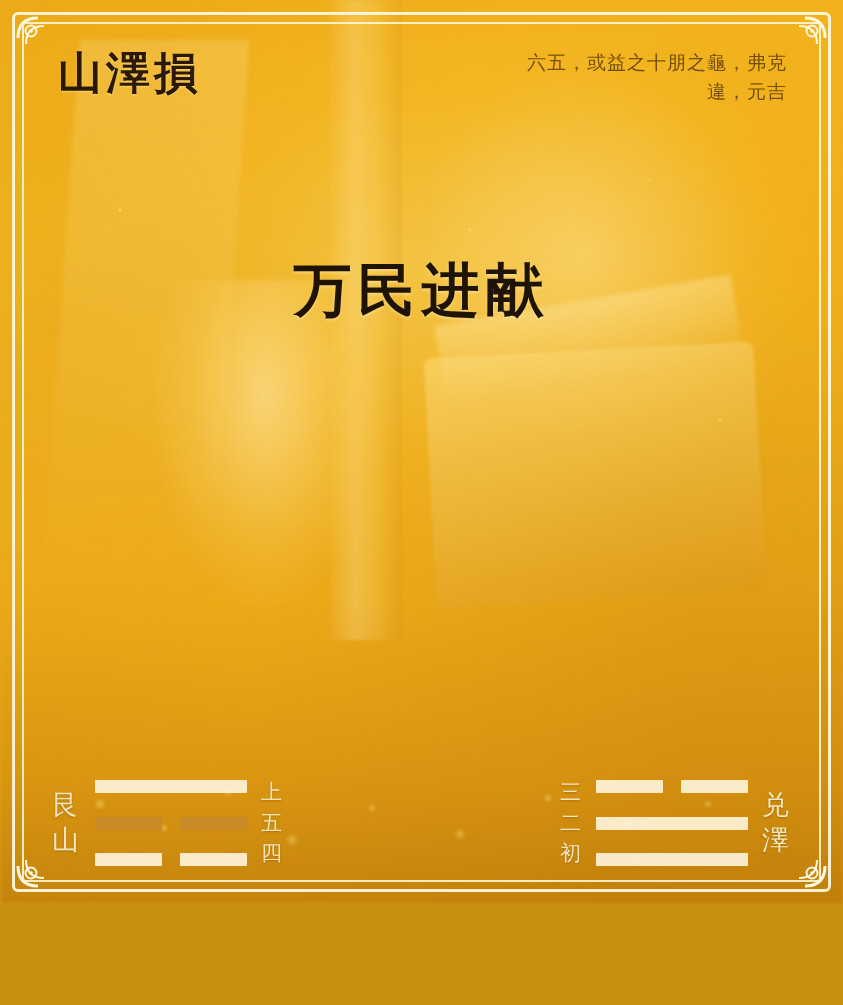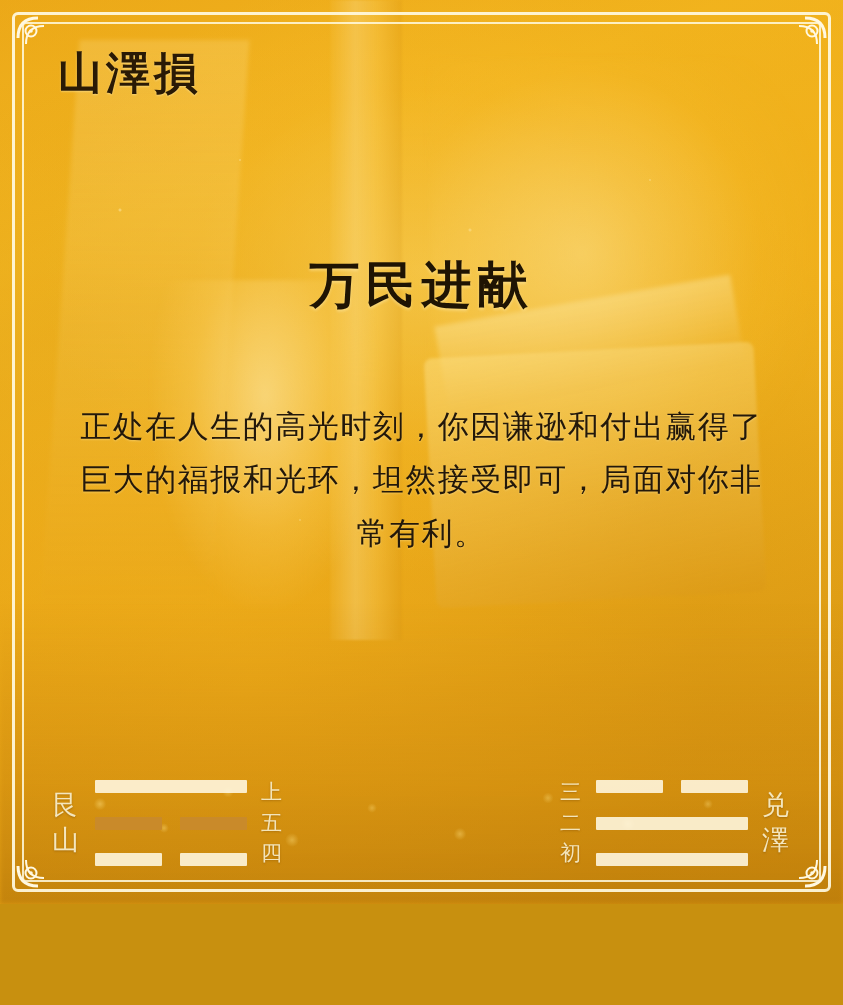--- a/index.html
+++ b/index.html
@@ -175,21 +175,21 @@
     opacity: 0.92;
     letter-spacing: 1px;
     font-family: "Liberation Serif", "DejaVu Serif", serif;
   }
 
   .title {
     position: absolute;
     left: 0; right: 0;
     top: 252px;
     text-align: center;
-    font-size: 50px;
+    font-size: 58px;
     font-weight: 700;
     letter-spacing: 6px;
     color: #1f1403;
     font-family: "Liberation Serif", "DejaVu Serif", serif;
     text-shadow: 0 2px 3px rgba(255,240,185,0.45);
   }
 
   .body {
     position: absolute;
     left: 72px;
@@ -308,24 +308,24 @@
   <div class="corner br">
     <svg width="34" height="34" viewBox="0 0 34 34">
       <path d="M2 22 Q2 2 22 2" fill="none" stroke="#fff8e1" stroke-width="3"></path>
       <path d="M10 28 Q10 10 28 10" fill="none" stroke="#fff8e1" stroke-width="2"></path>
       <circle cx="15" cy="15" r="5.5" fill="none" stroke="#fff8e1" stroke-width="2"></circle>
       <circle cx="15" cy="15" r="1.8" fill="#fff8e1"></circle>
     </svg>
   </div>
 
   <div class="hex-name">山澤損</div>
+  <div class="yao-text">六五，或益之十朋之龜，弗克違，元吉</div>
   <div class="title">万民进献</div>
 
   <div class="body">
-    <p class="para">正处在人生的高光时刻，你因谦逊和付出赢得了巨大的福报和光环，坦然接受即可，局面对你非常有利。</p>
   </div>
 
   <div class="footer">
 
     <div class="footer-group">
       <div class="tri-label">
         <div>艮</div>
         <div>山</div>
       </div>
       <div class="lines">

